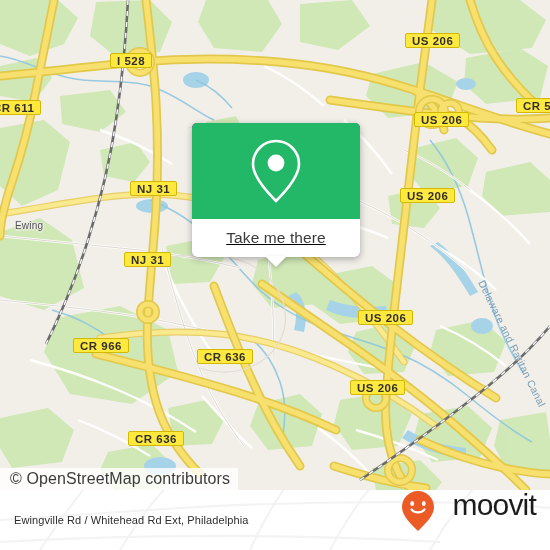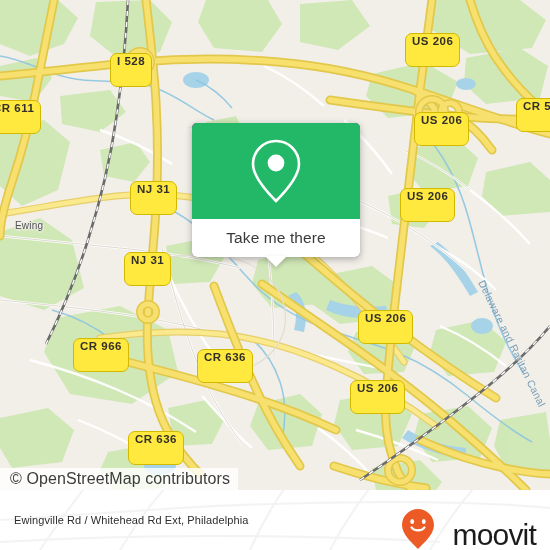--- a/index.html
+++ b/index.html
@@ -52,26 +52,26 @@
     background: rgba(255,255,255,0.80);
     white-space: nowrap;
     letter-spacing: 0.1px;
   }
 
   
   .shield {
     position: absolute;
     background: #ffe93f;
     border: 1.6px solid #d2b900;
-    border-radius: 7px;
+    border-radius: 2px;
     color: #333029;
     font-size: 11.5px;
     font-weight: bold;
     letter-spacing: 0.5px;
-    padding: 2px 6px 19px 6px;
+    padding: 2px 6px 0 6px;
     white-space: nowrap;
     line-height: 11px;
     box-sizing: border-box;
   }
 
   .place-label {
     position: absolute;
     color: #52525a;
     font-size: 10px;
     letter-spacing: 0.2px;
@@ -92,20 +92,21 @@
   
   #callout {
     position: absolute;
     left: 192px;
     top: 123px;
     width: 168px;
     border-radius: 5px;
     box-shadow: 0 2px 7px rgba(0,0,0,0.30);
     background: #a21caf;
     overflow: visible;
+    text-decoration: underline;
   }
   #callout-top {
     height: 96px;
     background: #22b868;
     border-radius: 5px 5px 0 0;
     display: flex;
     align-items: center;
     justify-content: center;
   }
   #callout-bottom {
@@ -160,21 +161,21 @@
     color: #2d2d2d;
     letter-spacing: 0.1px;
     white-space: nowrap;
   }
   #brand {
     position: absolute;
     right: 14px;
     top: 0;
     height: 60px;
     display: flex;
-    align-items: flex-end;
+    align-items: flex-start;
     gap: 17px;
   }
   #brand-name {
     font-size: 30px;
     color: #1b1b1b;
     letter-spacing: -0.8px;
     font-weight: normal;
     line-height: 30px;
   }
 </style>

